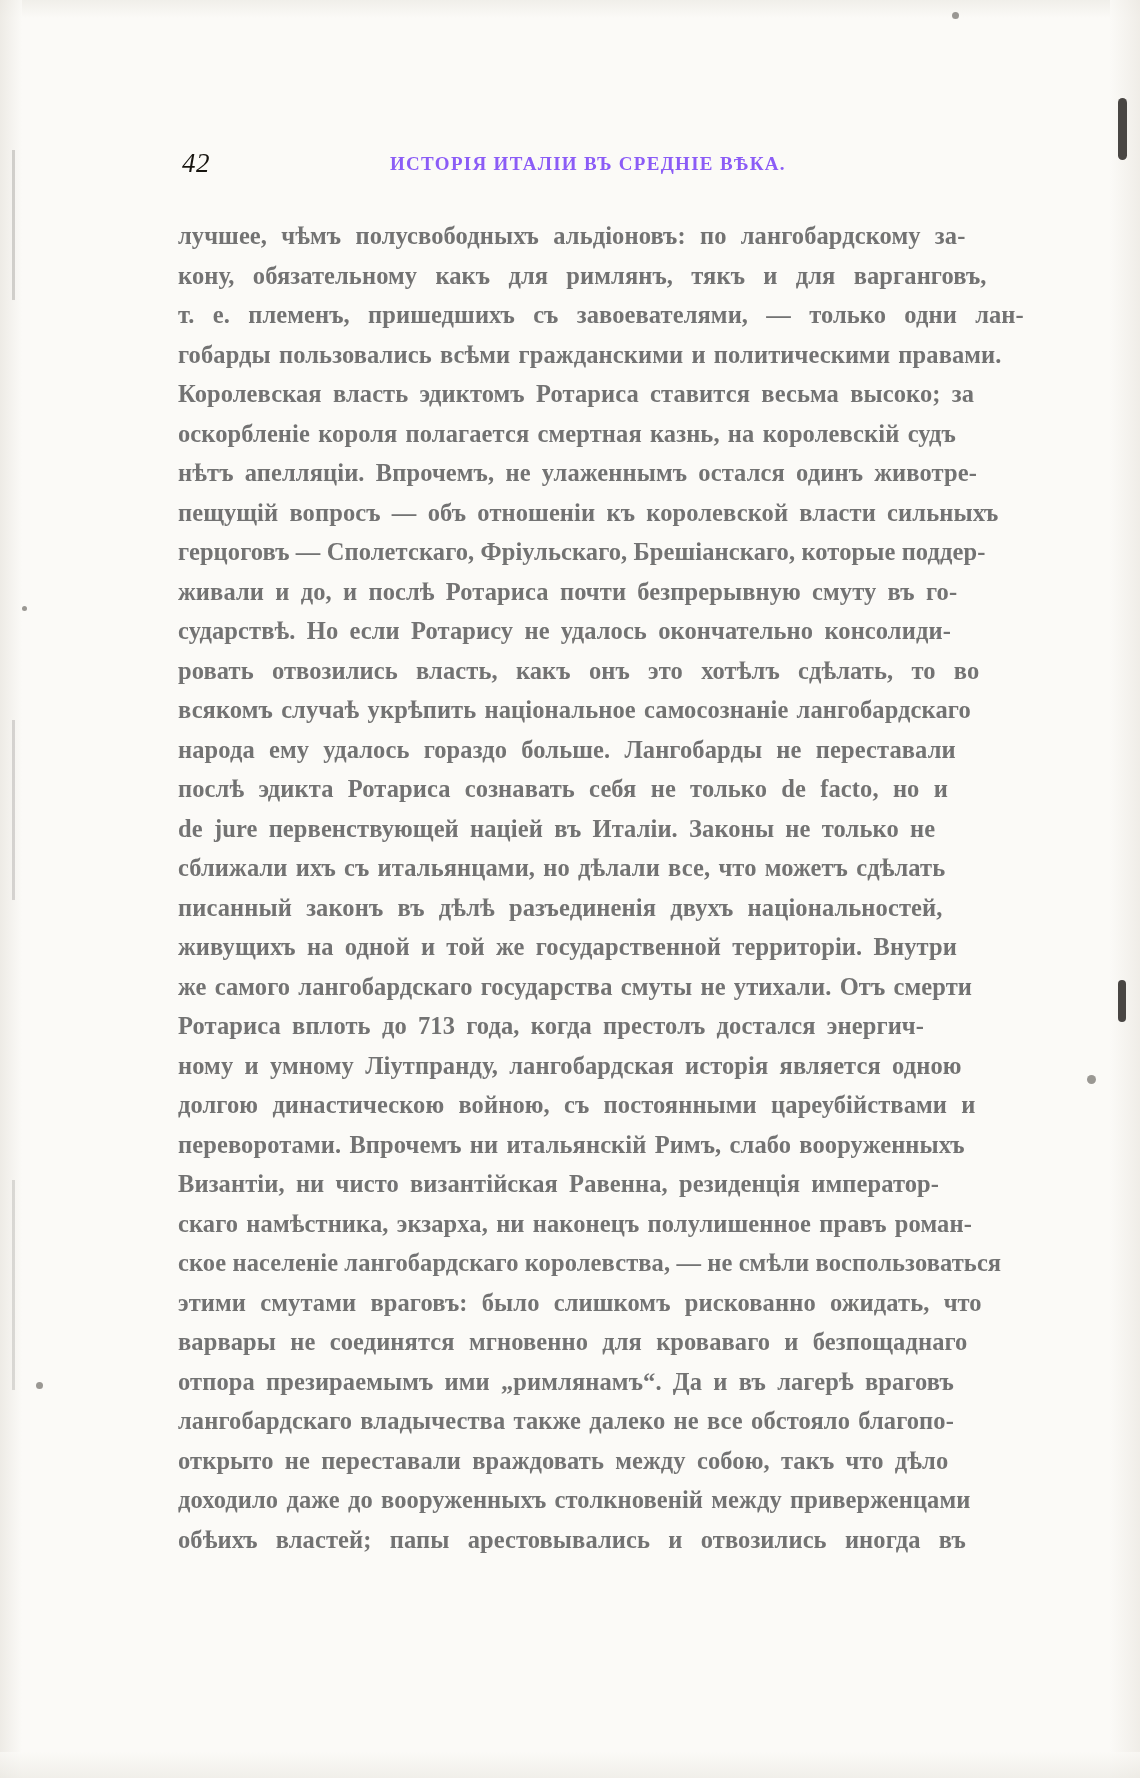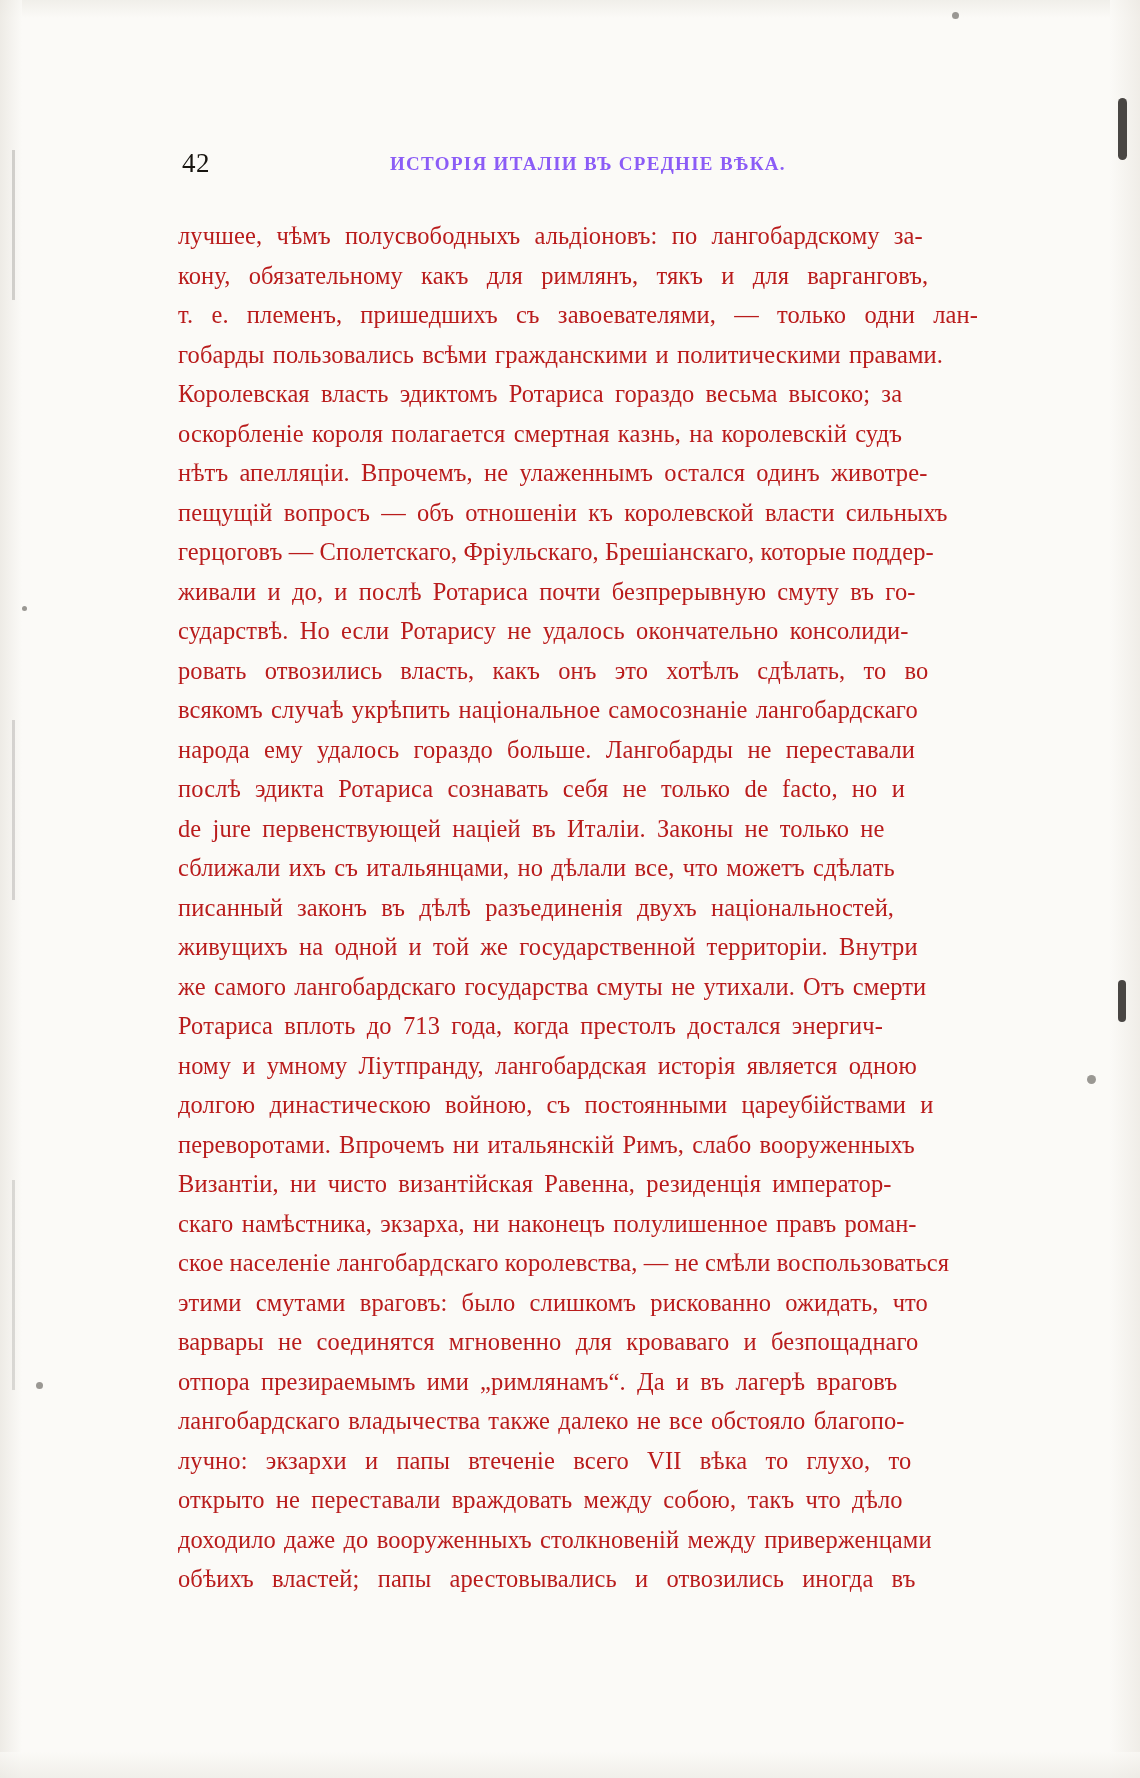--- a/index.html
+++ b/index.html
@@ -73,20 +73,21 @@
     width: 1140px;
     height: 30px;
   }
   .folio {
     position: absolute;
     left: 182px;
     top: 0;
     font-size: 27px;
     color: #17140f;
     letter-spacing: .5px;
+    font-style: italic;
   }
   .running-title {
     position: absolute;
     left: 390px;
     top: 5px;
     font-size: 19px;
     color: #8b5cf6;
     letter-spacing: 1.3px;
     font-weight: 700;
     white-space: nowrap;
@@ -96,23 +97,24 @@
   .text-block {
     position: absolute;
     left: 178px;
     top: 216px;
     width: 800px;
   }
   .line {
     display: block;
     font-size: 24.5px;
     line-height: 39.5px;
-    color: #b91c1c;
+    color: #737373;
     white-space: nowrap;
     letter-spacing: .1px;
+    font-weight: bold;
   }
   
   .ws0 { word-spacing: 0px; }
   .ws1 { word-spacing: 2px; }
   .ws2 { word-spacing: 5px; }
   .ws3 { word-spacing: 8px; }
   .ws4 { word-spacing: 12px; }
 </style>
 </head>
 <body>
@@ -136,21 +138,21 @@
   <div class="page-header">
     <div class="folio">42</div>
     <div class="running-title">ИСТОРІЯ ИТАЛІИ ВЪ СРЕДНІЕ ВѢКА.</div>
   </div>
 
   <div class="text-block">
     <span class="line ws3">лучшее, чѣмъ полусвободныхъ альдіоновъ: по лангобардскому за-</span>
     <span class="line ws4">кону, обязательному какъ для римлянъ, тякъ и для варганговъ,</span>
     <span class="line ws4">т. е. племенъ, пришедшихъ съ завоевателями, — только одни лан-</span>
     <span class="line ws1">гобарды пользовались всѣми гражданскими и политическими правами.</span>
-    <span class="line ws2">Королевская власть эдиктомъ Ротариса гораздо весьма высоко; за</span>
+    <span class="line ws2">Королевская власть эдиктомъ Ротариса ставится весьма высоко; за</span>
     <span class="line ws1">оскорбленіе короля полагается смертная казнь, на королевскій судъ</span>
     <span class="line ws2">нѣтъ апелляціи. Впрочемъ, не улаженнымъ остался одинъ животре-</span>
     <span class="line ws2">пещущій вопросъ — объ отношеніи къ королевской власти сильныхъ</span>
     <span class="line ws0">герцоговъ — Сполетскаго, Фріульскаго, Брешіанскаго, которые поддер-</span>
     <span class="line ws2">живали и до, и послѣ Ротариса почти безпрерывную смуту въ го-</span>
     <span class="line ws2">сударствѣ. Но если Ротарису не удалось окончательно консолиди-</span>
     <span class="line ws4">ровать отвозились власть, какъ онъ это хотѣлъ сдѣлать, то во</span>
     <span class="line ws1">всякомъ случаѣ укрѣпить національное самосознаніе лангобардскаго</span>
     <span class="line ws3">народа ему удалось гораздо больше. Лангобарды не переставали</span>
     <span class="line ws3">послѣ эдикта Ротариса сознавать себя не только de facto, но и</span>
@@ -163,18 +165,17 @@
     <span class="line ws2">ному и умному Ліутпранду, лангобардская исторія является одною</span>
     <span class="line ws3">долгою династическою войною, съ постоянными цареубійствами и</span>
     <span class="line ws1">переворотами. Впрочемъ ни итальянскій Римъ, слабо вооруженныхъ</span>
     <span class="line ws2">Византіи, ни чисто византійская Равенна, резиденція император-</span>
     <span class="line ws1">скаго намѣстника, экзарха, ни наконецъ полулишенное правъ роман-</span>
     <span class="line ws0">ское населеніе лангобардскаго королевства, — не смѣли воспользоваться</span>
     <span class="line ws3">этими смутами враговъ: было слишкомъ рискованно ожидать, что</span>
     <span class="line ws3">варвары не соединятся мгновенно для кроваваго и безпощаднаго</span>
     <span class="line ws2">отпора презираемымъ ими „римлянамъ“. Да и въ лагерѣ враговъ</span>
     <span class="line ws1">лангобардскаго владычества также далеко не все обстояло благопо-</span>
-    <span class="line ws4">лучно: экзархи и папы втеченіе всего VII вѣка то глухо, то</span>
     <span class="line ws2">открыто не переставали враждовать между собою, такъ что дѣло</span>
     <span class="line ws1">доходило даже до вооруженныхъ столкновеній между приверженцами</span>
     <span class="line ws4">обѣихъ властей; папы арестовывались и отвозились иногда въ</span>
   </div>
 </div>
 
 </body></html>

